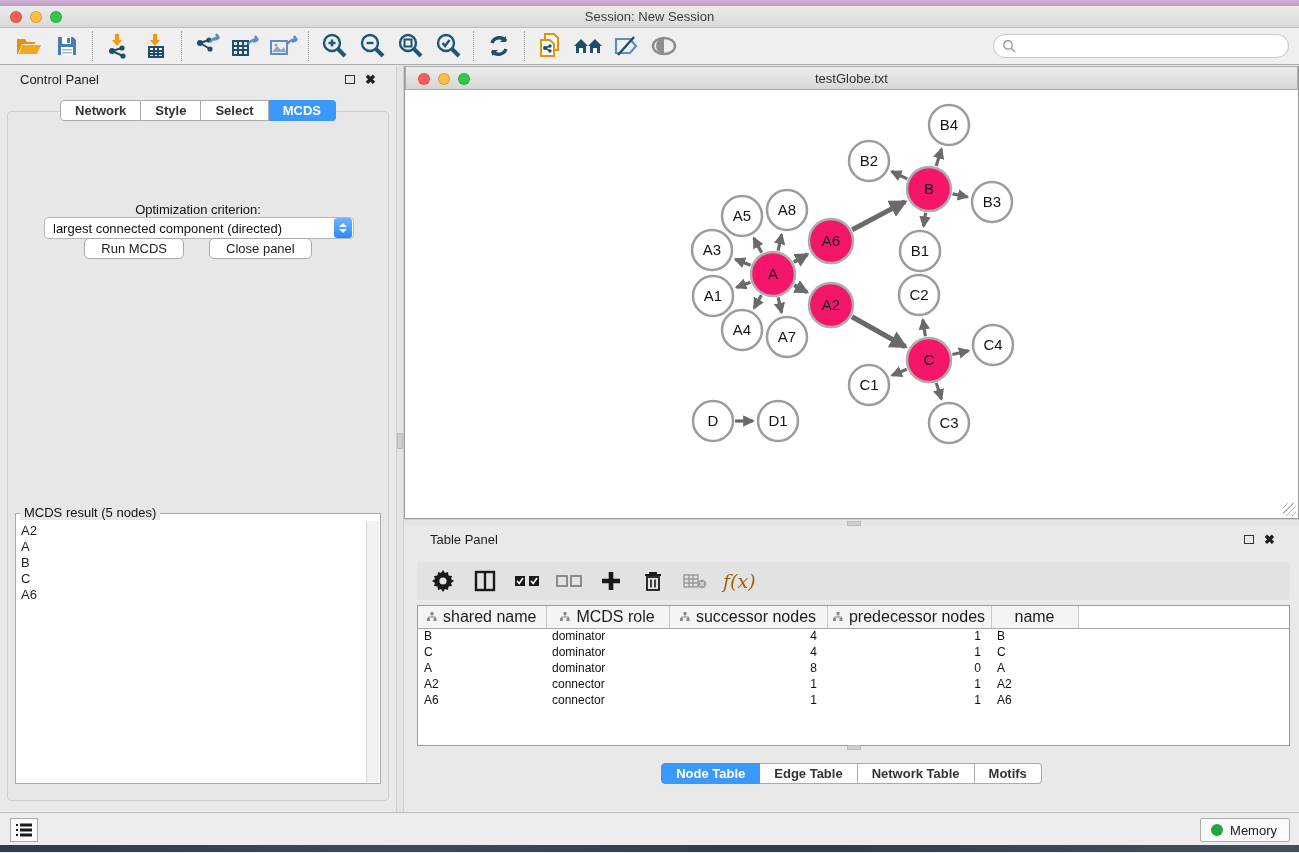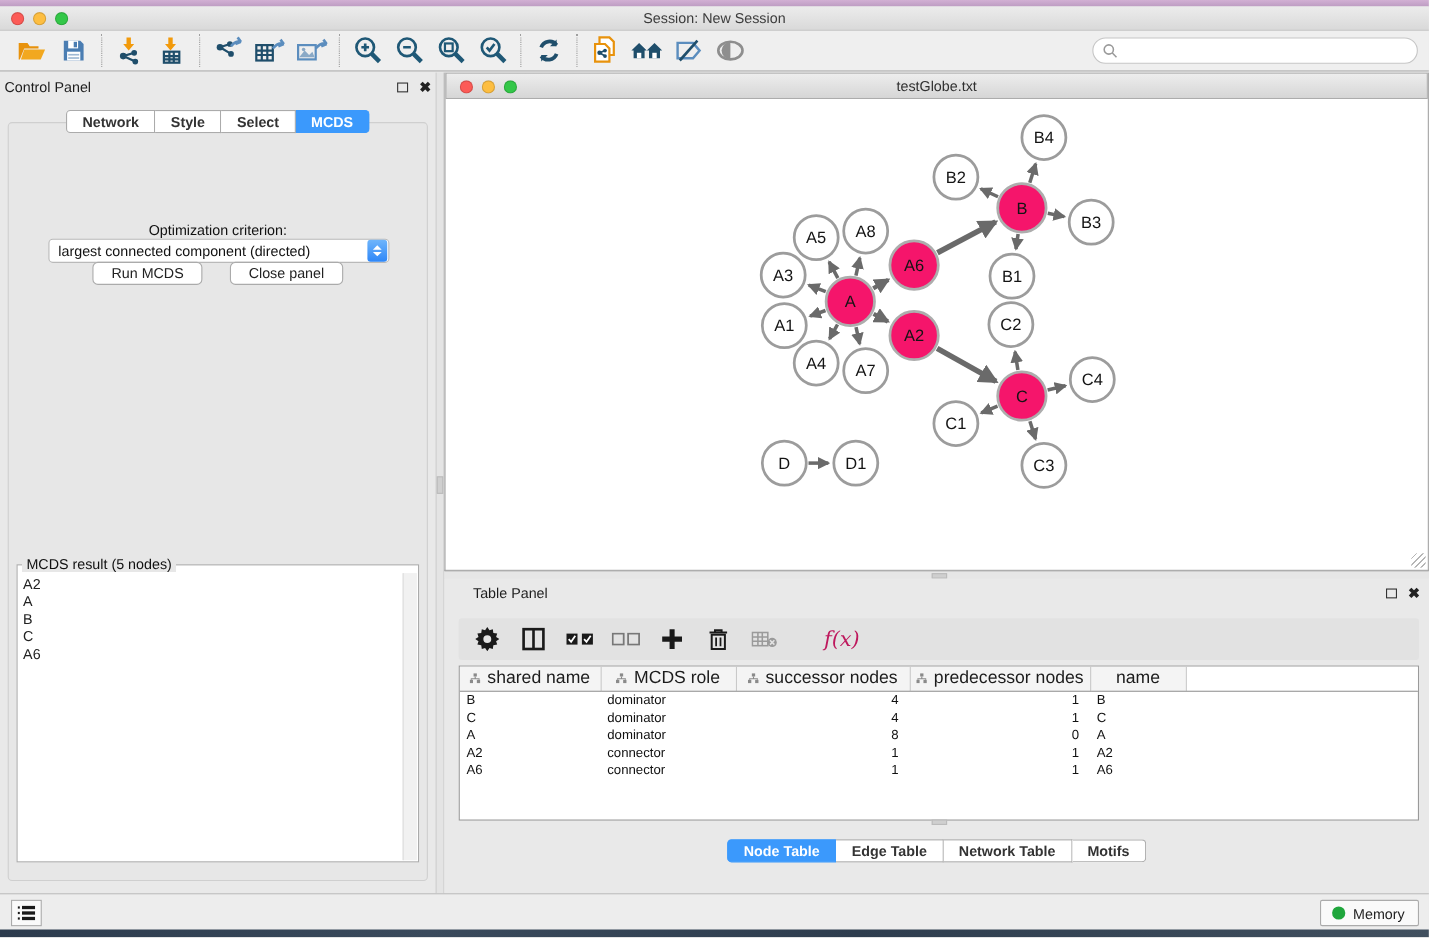--- a/index.html
+++ b/index.html
@@ -32,21 +32,21 @@
   .search-glyph { position:absolute; left:9px; top:5px; }
 
   
   .content { position:absolute; top:60px; left:0; right:0; bottom:35px; display:flex; }
   .cpanel { width:396px; position:relative; background:#E9E9E9; }
   .vdivider { width:8px; background:#E4E4E4; border-left:1px solid #CFCFCF; border-right:1px solid #CFCFCF; position:relative; }
   .vgrip { position:absolute; left:0; top:367px; width:6px; height:16px; background:#cfcfcf; border:1px solid #bbb; }
   .rightcol { flex:1; position:relative; display:flex; flex-direction:column; }
 
   
-  .panel-head { height:26px; display:flex; align-items:center; padding:0 4px; }
+  .panel-head { height:26px; display:flex; align-items:center; padding:0 20px; }
   .panel-title { flex:1; font-size:13px; color:#1d1d1d; }
   .panel-winbtns { display:flex; gap:10px; align-items:center; color:#222; }
   .float-glyph { width:10px; height:9px; border:1.5px solid #333; display:inline-block; }
   .close-glyph { font-size:13px; font-weight:bold; line-height:1; }
 
   .ctab-row { position:absolute; left:0; right:0; top:34px; display:flex; justify-content:center; z-index:2; }
   .inner-panel { position:absolute; left:7px; right:7px; top:45px; bottom:11px;
     background:#E7E7E7; border:1px solid #CFCFCF; border-radius:4px; }
 
   .seg { display:flex; }
@@ -85,21 +85,21 @@
     background:repeating-linear-gradient(135deg, transparent 0 3px, #b5b5b5 3px 4px); }
 
   .hdivider { height:7px; background:#E6E6E6; position:relative; border-top:1px solid #cfcfcf; }
   .hgrip { position:absolute; left:443px; top:1px; width:14px; height:5px; background:#cfcfcf; border:1px solid #bbb; }
 
   
   .tpanel { flex:1; position:relative; background:#E9E9E9; }
   .tp-toolbar { position:absolute; left:13px; right:9px; top:36px; height:38px; background:#E2E2E2;
     border-radius:3px; display:flex; align-items:center; gap:14px; padding-left:12px; }
   .tp-btn { width:28px; height:28px; display:flex; align-items:center; justify-content:center; }
-  .fx { font-family:"DejaVu Serif", serif; font-style:italic; font-size:19px; color:#be185d;margin-left:26px; }
+  .fx { font-family:"DejaVu Serif", serif; font-style:italic; font-size:19px; color:#a16207; }
 
   .ntable-wrap { position:absolute; left:13px; right:9px; top:79px; bottom:66px; background:#fff;
     border:1px solid #9a9a9a; overflow:hidden; }
   table.ntable { border-collapse:collapse; table-layout:fixed; width:100%; font-size:12px; }
   .ntable th { height:22px; background:#F4F4F4; border-bottom:1px solid #A9A9A9; border-right:1px solid #C9C9C9;
     font-weight:normal; color:#1c1c1c; font-size:16px; }
   .ntable th.no-border { border-right:none; background:#fff; }
   .ntable th .hwrap { display:flex; align-items:center; justify-content:center; gap:6px; }
   .ntable td { height:16px; padding:0 6px; color:#111; white-space:nowrap; }
   .ntable td.num { text-align:right; padding-right:10px; }

